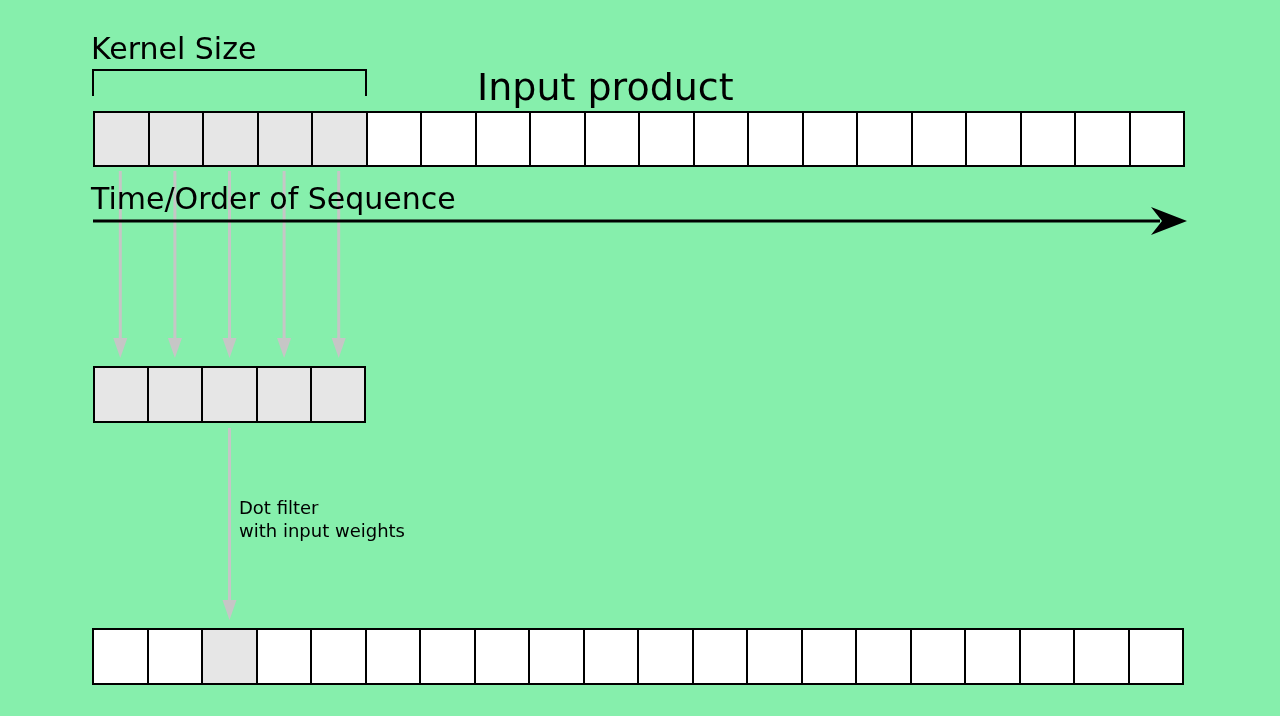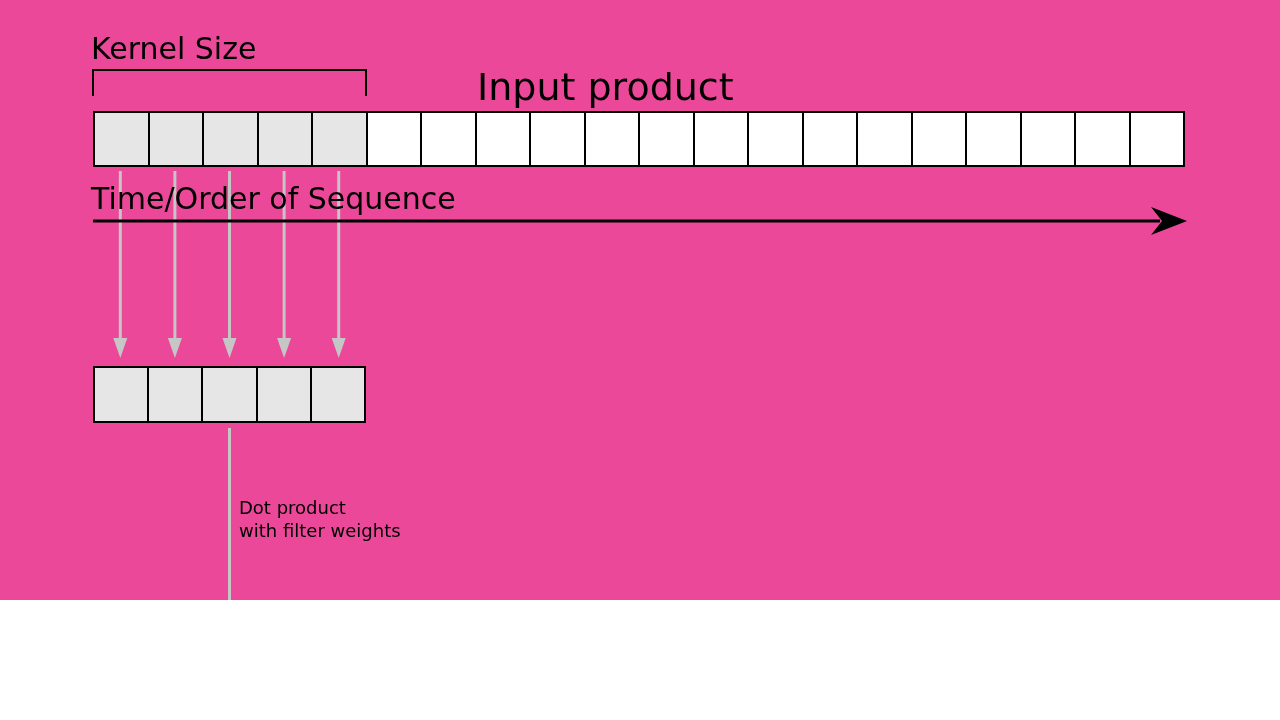--- a/index.html
+++ b/index.html
@@ -1,21 +1,21 @@
 <!DOCTYPE html>
 <html><head>
 <meta charset="utf-8">
 <style>
   html, body { margin: 0; padding: 0; }
   body { font-family: "DejaVu Sans", "Liberation Sans", sans-serif; }
   #canvas {
     position: relative;
     width: 1280px;
-    height: 600px;
-    background: #ec4899;
+    height: 716px;
+    background: #86efac;
     overflow: hidden;
   }
   .label { position: absolute; color: #000; line-height: 1.05; white-space: pre; }
   .label-mid   { font-size: 30px; }
   .label-title { font-size: 38px; }
   .label-small { font-size: 18px; line-height: 23px; }
 
   .cell-row {
     position: absolute;
     display: flex;
@@ -88,21 +88,21 @@
 
   <div class="cell-row" style="left:93px; top:366px; width:273px; height:57px;">
       <div class="cell shaded"></div>
       <div class="cell shaded"></div>
       <div class="cell shaded"></div>
       <div class="cell shaded"></div>
       <div class="cell shaded"></div>
     </div>
 
 
-  <div class="label label-small" style="left:239px; top:496px;"><span>Dot product</span><br><span>with filter weights</span></div>
+  <div class="label label-small" style="left:239px; top:496px;"><span>Dot filter</span><br><span>with input weights</span></div>
 
 
   <div class="cell-row" style="left:92px; top:628px; width:1092px; height:57px;">
       <div class="cell"></div>
       <div class="cell"></div>
       <div class="cell shaded"></div>
       <div class="cell"></div>
       <div class="cell"></div>
       <div class="cell"></div>
       <div class="cell"></div>

